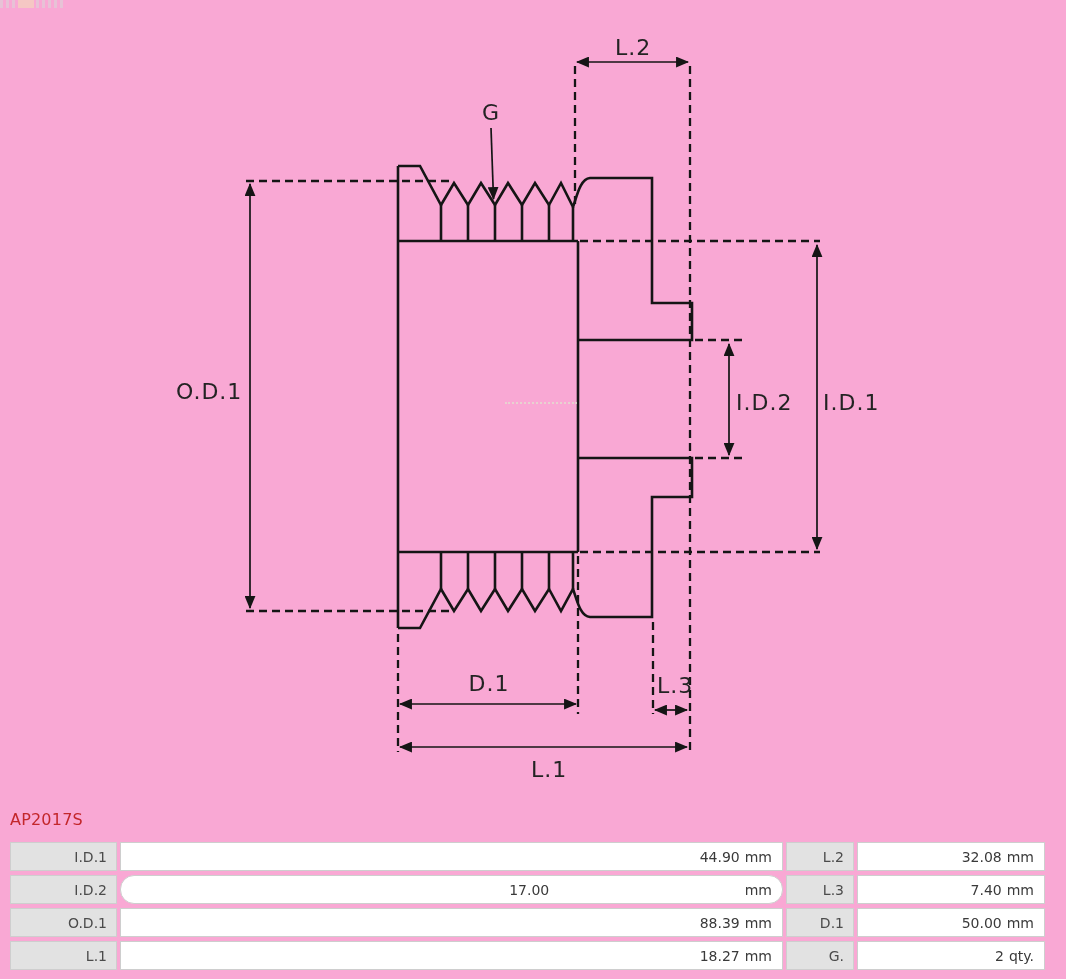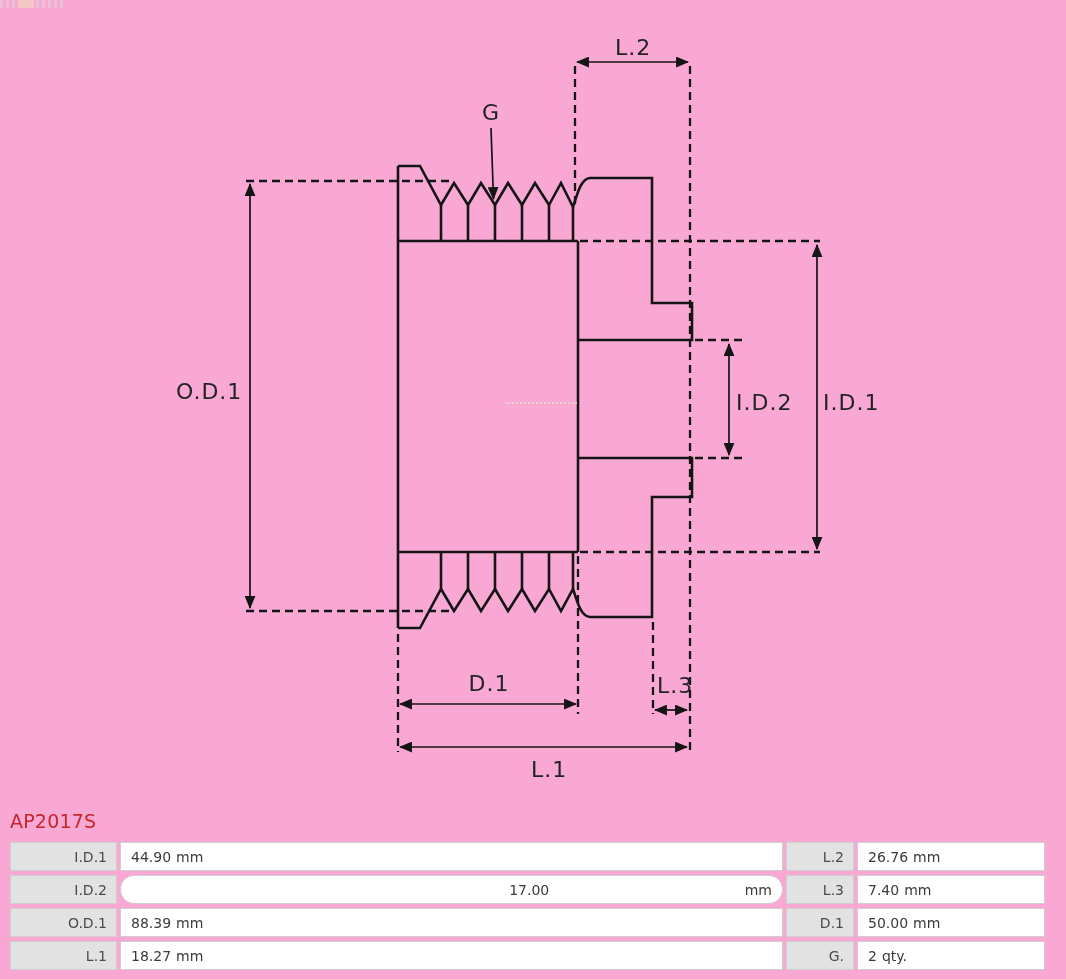--- a/index.html
+++ b/index.html
@@ -19,33 +19,33 @@
   .drawing svg { position:absolute; left:0; top:0; }
   .dim-label {
     position:absolute; font-size:22px; letter-spacing:1px; color:#232323;
     line-height:1.1; white-space:nowrap;
   }
   .centerline {
     position:absolute; left:505px; top:402px; width:72px; height:0;
     border-top:2px dotted #e4ddd0; opacity:.8;
   }
   .part-title {
-    position:absolute; left:10px; top:810px; font-size:19px;
+    position:absolute; left:10px; top:810px; font-size:16px;
     color:#c3272b; letter-spacing:.2px;
   }
   .spec-table {
     position:absolute; left:10px; top:842px; width:1045px;
     display:grid;
     grid-template-columns:107px 663px 68px 188px;
     grid-auto-rows:29px; gap:4px 3px;
     font-size:14px;
   }
   .cell { border:1px solid #cecece; display:flex; align-items:center; box-sizing:border-box; }
   .lcell { background:#e2e2e2; color:#4b4b4b; justify-content:flex-end; padding:0 9px; }
-  .vcell { background:#ffffff; color:#3a3a3a; gap:5px; padding:0 10px; }
+  .vcell { background:#ffffff; color:#3a3a3a; justify-content:flex-end; gap:5px; padding:0 10px; }
   .vcell.split { justify-content:flex-start;border-radius:14px; }
   .vcell.split .num { margin-left:59%; }
   .vcell.split .unit { margin-left:auto; }
 </style>
 </head>
 <body>
 
 <div class="page">
 
   <div class="logo-wm"></div>
@@ -113,21 +113,21 @@
         <span>I.D.1</span>
       </div>
     <div class="cell vcell">
       <span class="num">44.90</span>
       <span class="unit">mm</span>
     </div>
     <div class="cell lcell">
         <span>L.2</span>
       </div>
     <div class="cell vcell">
-      <span class="num">26.76</span>
+      <span class="num">32.08</span>
       <span class="unit">mm</span>
     </div>
 
     <div class="cell lcell">
         <span>I.D.2</span>
       </div>
     <div class="cell vcell split">
       <span class="num">17.00</span>
       <span class="unit">mm</span>
     </div>

